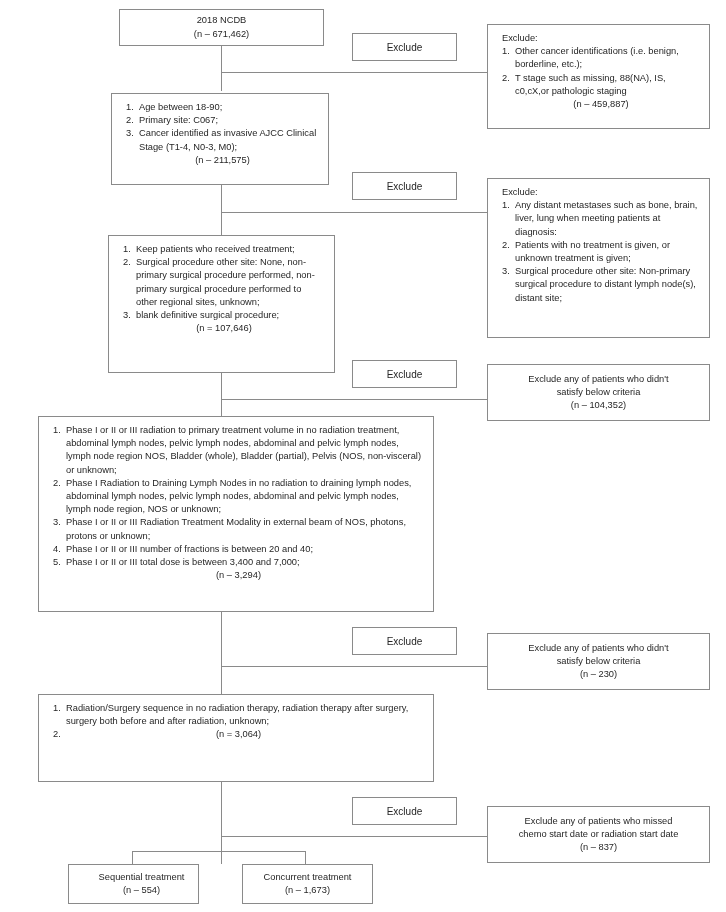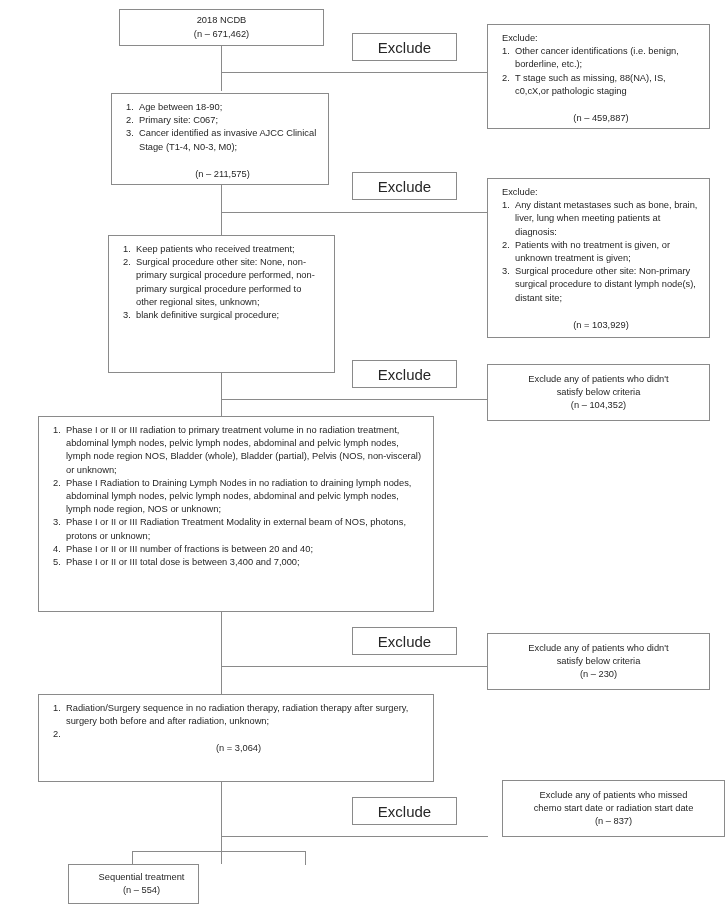--- a/index.html
+++ b/index.html
@@ -59,31 +59,31 @@
     padding-left: 13px;
     margin: 0 0 0 0;
   }
   ol.items > li .num {
     position: absolute;
     left: 0;
     top: 0;
   }
   .tally {
     text-align: center;
-    margin-top: 14px;
+    margin-top: 0;
   }
   .exlabel {
     position: absolute;
     box-sizing: border-box;
     border: 1px solid #8a8a8a;
     background: #ffffff;
     display: flex;
     align-items: center;
     justify-content: center;
-    font-size: 15px;
+    font-size: 10px;
     color: #262626;
     z-index: 6;
   }
   .conn {
     position: absolute;
     background: #8a8a8a;
     z-index: 1;
   }
   .conn.v { width: 1px; }
   .conn.h { height: 1px; }
@@ -126,45 +126,51 @@
     </ol>
     <div class="tally">(n – 211,575)</div>
   </div>
 
   <div class="node listbox" style="left:108px; top:235px; width:227px; height:138px;">
     <ol class="items">
       <li><span class="num">1.</span><span>Keep patients who received treatment;</span></li>
       <li><span class="num">2.</span><span>Surgical procedure other site: None, non-primary surgical procedure performed, non-primary surgical procedure performed to other regional sites, unknown;</span></li>
       <li><span class="num">3.</span><span>blank definitive surgical procedure;</span></li>
     </ol>
+    <div class="tally">(n = 107,646)</div>
   </div>
 
   <div class="node listbox" style="left:38px; top:416px; width:396px; height:196px;">
     <ol class="items">
       <li><span class="num">1.</span><span>Phase I or II or III radiation to primary treatment volume in no radiation treatment, abdominal lymph nodes, pelvic lymph nodes, abdominal and pelvic lymph nodes, lymph node region NOS, Bladder (whole), Bladder (partial), Pelvis (NOS, non-visceral) or unknown;</span></li>
       <li><span class="num">2.</span><span>Phase I Radiation to Draining Lymph Nodes in no radiation to draining lymph nodes, abdominal lymph nodes, pelvic lymph nodes, abdominal and pelvic lymph nodes, lymph node region, NOS or unknown;</span></li>
       <li><span class="num">3.</span><span>Phase I or II or III Radiation Treatment Modality in external beam of NOS, photons, protons or unknown;</span></li>
       <li><span class="num">4.</span><span>Phase I or II or III number of fractions is between 20 and 40;</span></li>
       <li><span class="num">5.</span><span>Phase I or II or III total dose is between 3,400 and 7,000;</span></li>
     </ol>
+    <div class="tally">(n – 3,294)</div>
   </div>
 
   <div class="node listbox" style="left:38px; top:694px; width:396px; height:88px;">
     <ol class="items">
       <li><span class="num">1.</span><span>Radiation/Surgery sequence in no radiation therapy, radiation therapy after surgery, surgery both before and after radiation, unknown;</span></li>
       <li><span class="num">2.</span></li>
     </ol>
     <div class="tally">(n = 3,064)</div>
   </div>
 
   <div class="node center" style="left:68px; top:864px; width:131px; height:40px;padding-left:16px;">
     <div class="line">Sequential treatment</div>
     <div class="line">(n – 554)</div>
   </div>
 
+  <div class="node center" style="left:242px; top:864px; width:131px; height:40px;">
+    <div class="line">Concurrent treatment</div>
+    <div class="line">(n – 1,673)</div>
+  </div>
 
   <div class="exlabel" style="left:352px; top:33px; width:105px; height:28px;">
     <span>Exclude</span>
   </div>
 
   <div class="exlabel" style="left:352px; top:172px; width:105px; height:28px;">
     <span>Exclude</span>
   </div>
 
   <div class="exlabel" style="left:352px; top:360px; width:105px; height:28px;">
@@ -188,34 +194,33 @@
     <div class="tally">(n – 459,887)</div>
   </div>
 
   <div class="node listbox" style="left:487px; top:178px; width:223px; height:160px;">
     <div>Exclude:</div>
     <ol class="items">
       <li><span class="num">1.</span><span>Any distant metastases such as bone, brain, liver, lung when meeting patients at diagnosis:</span></li>
       <li><span class="num">2.</span><span>Patients with no treatment is given, or unknown treatment is given;</span></li>
       <li><span class="num">3.</span><span>Surgical procedure other site: Non-primary surgical procedure to distant lymph node(s), distant site;</span></li>
     </ol>
-    <div class="tally">(n = 103,929)</div>
   </div>
 
   <div class="node pad" style="left:487px; top:364px; width:223px; height:57px;">
     <div class="line">Exclude any of patients who didn't</div>
     <div class="line">satisfy below criteria</div>
     <div class="line">(n – 104,352)</div>
   </div>
 
   <div class="node pad" style="left:487px; top:633px; width:223px; height:57px;">
     <div class="line">Exclude any of patients who didn't</div>
     <div class="line">satisfy below criteria</div>
     <div class="line">(n – 230)</div>
   </div>
 
-  <div class="node pad" style="left:487px; top:780px; width:223px; height:57px;margin-left:15px;">
+  <div class="node pad" style="left:487px; top:806px; width:223px; height:57px;">
     <div class="line">Exclude any of patients who missed</div>
     <div class="line">chemo start date or radiation start date</div>
     <div class="line">(n – 837)</div>
   </div>
 
 </div>
 
 </body></html>

